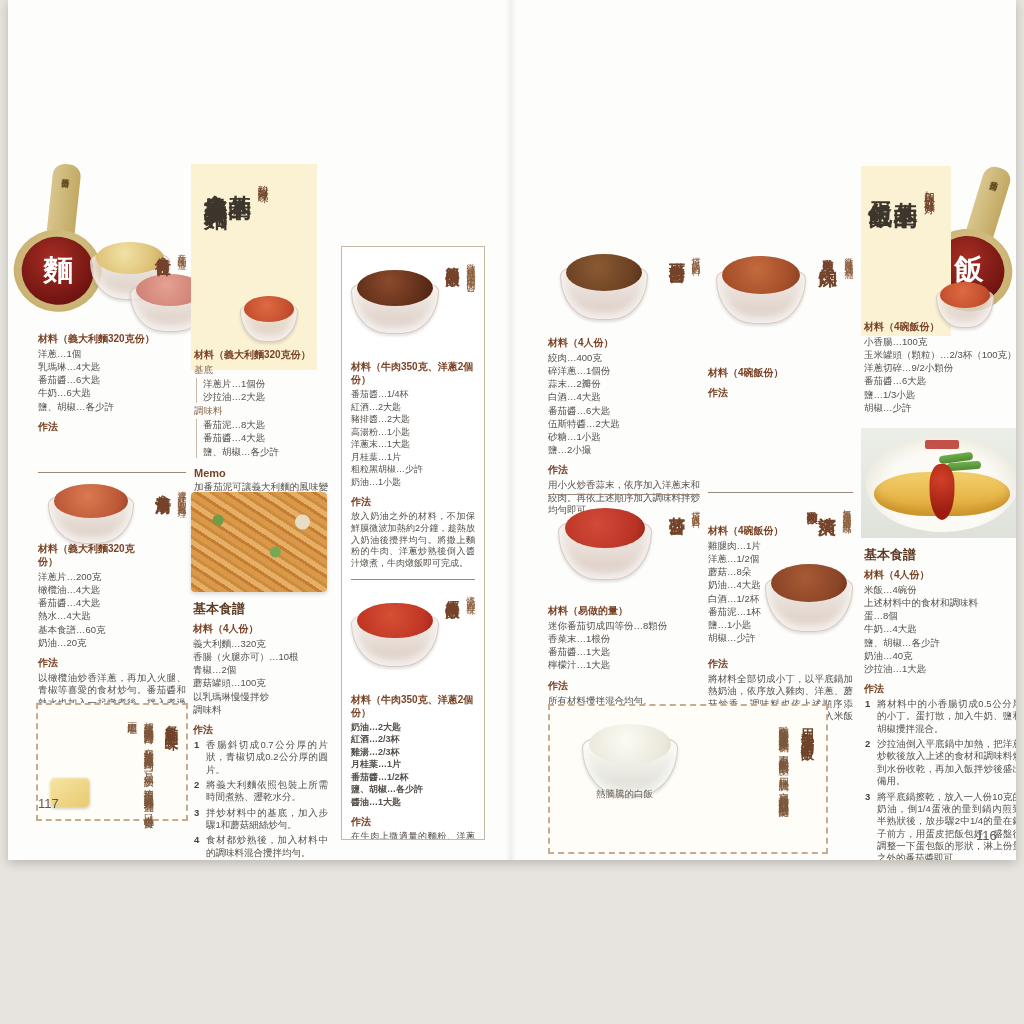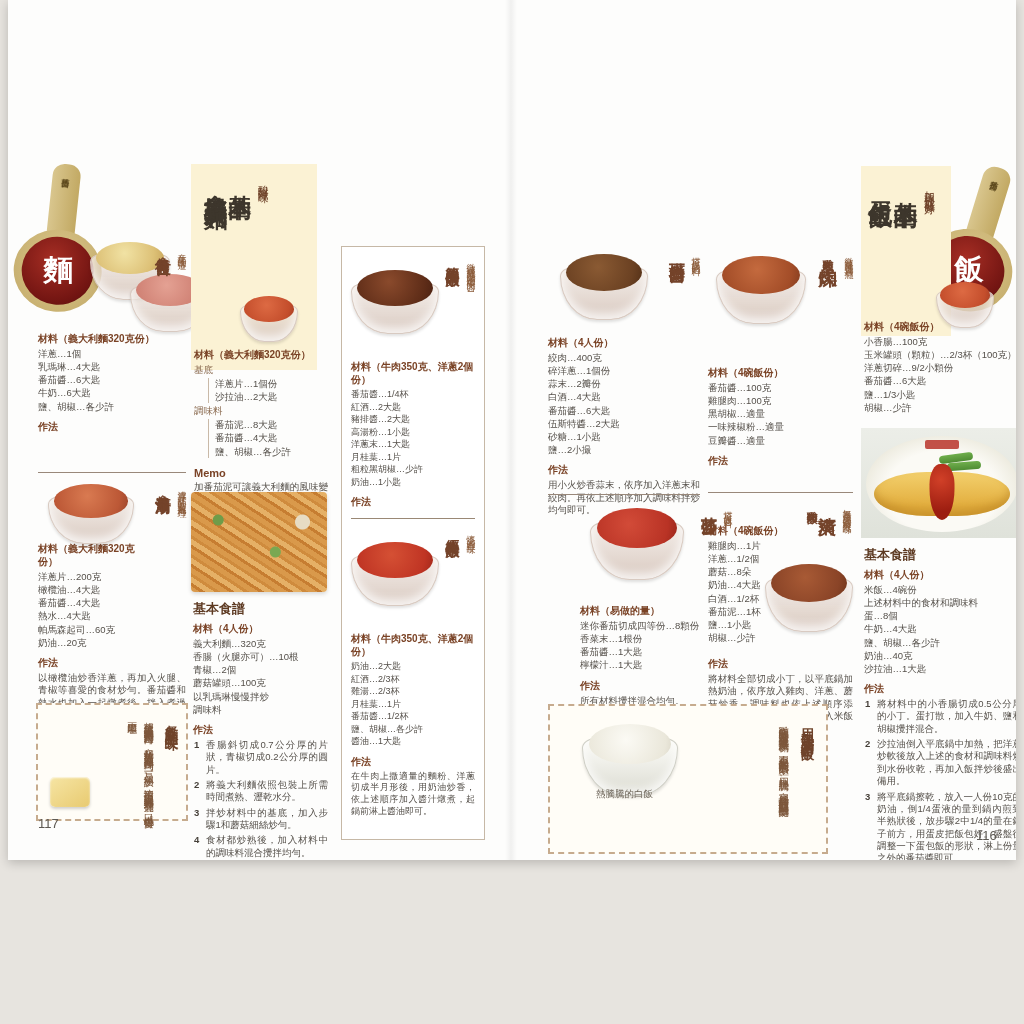--- a/index.html
+++ b/index.html
@@ -13,21 +13,21 @@
   
   .mat-h{font-weight:bold;color:#7a4326;font-size:10px;margin:0 0 3px;line-height:1.3;}
   .met-h{font-weight:bold;color:#7a4326;font-size:10px;margin:7px 0 2px;}
   .mat{list-style:none;margin:0;padding:0;font-size:9.5px;line-height:1.28;color:#55504a;}
   .mat li{margin-bottom:1px;}
   .met{font-size:9.5px;line-height:1.3;color:#55504a;margin:0;text-align:justify;}
   .steps{list-style:none;counter-reset:s;margin:0;padding:0;font-size:9.5px;line-height:1.3;color:#55504a;}
   .steps li{counter-increment:s;position:relative;padding-left:13px;margin-bottom:3px;text-align:justify;}
   .steps li::before{content:counter(s);position:absolute;left:1px;top:0;font-weight:bold;color:#453f38;}
   .grp-label{font-size:9.5px;color:#8a6a4f;margin:2px 0 1px;}
-  .grp{border-left:1px solid #c9b9a7;padding-left:6px;margin-left:14px;}
+  .grp{border-left:1px solid #c9b9a7;padding-left:6px;margin-left:2px;}
   
   .vtitle{writing-mode:vertical-rl;text-orientation:upright;}
   .vsub{display:block;font-size:9px;color:#8a5a38;letter-spacing:2px;margin-left:5px;line-height:1.1;}
   .vmain{display:block;font-weight:bold;color:#74432a;font-size:15px;letter-spacing:1px;line-height:1.05;}
   .t-big{font-size:16px;}
   .t-med{font-size:11.5px;}
   .t-sm{font-size:11px;}
   .vmain--dark{color:#3d362c;font-size:23px;letter-spacing:2px;}
   .vmain--dark2{color:#3d362c;font-size:24px;letter-spacing:2px;}
   .sec-title{font-weight:bold;color:#5d3a22;font-size:13px;margin:0 0 4px;}
@@ -161,35 +161,35 @@
         <span class="vsub">濃厚甘醇的宴客風料理</span>
         <span class="vmain"><span class="t-big">清湯</span><span class="t-med">拿坡里義大利麵</span></span>
       </div>
     </div>
     <h4 class="mat-h" style="width:112px;">材料（義大利麵320克份）</h4>
     <ul class="mat" style="width:112px;">
         <li>洋蔥片…200克</li>
         <li>橄欖油…4大匙</li>
         <li>番茄醬…4大匙</li>
         <li>熱水…4大匙</li>
-        <li>帕馬森起司…60克</li>
+        <li>基本食譜…60克</li>
         <li>奶油…20克</li>
       </ul>
     <h4 class="met-h">作法</h4>
     <p class="met">以橄欖油炒香洋蔥，再加入火腿、青椒等喜愛的食材炒勻。番茄醬和熱水也加入一起燉煮後，拌入煮過的義大利麵和帕馬森起司充分攪拌，起鍋前放入奶油使其溶化即可。</p>
   </section>
 
   <div class="abs dash-box" style="left:28px;top:703px;width:152px;height:118px;">
     <div class="vtext abs" style="right:8px;top:9px;height:98px;">
       <span class="vt-title">餐廳的美味</span><span>想讓拿坡里義大利麵光澤動人可口，在起鍋前放入奶油充分攪拌均勻，是一個祕訣。這招不但可讓義大利麵外表亮麗，口感也會變得更順口喔！</span>
     </div>
     <div class="butter abs" style="left:12px;bottom:12px;width:40px;height:30px;"></div>
   </div>
 
-  <div class="abs pagenum" style="left:30px;top:816px;">117</div>
+  <div class="abs pagenum" style="left:30px;top:796px;">117</div>
 
   <div class="abs" style="left:183px;top:164px;width:126px;height:206px;background:#fbf2d4;"></div>
   <div class="abs vtitle" style="left:196px;top:176px;">
     <span class="vsub" style="font-size:10.5px;color:#6f432a;">酸甜好滋味</span>
     <span class="vmain vmain--dark">基本的</span>
     <span class="vmain vmain--dark">拿坡里義大利麵</span>
   </div>
   <div class="bowl" style="left:232px;top:296px;width:58px;height:46px;">
     <div class="glass"></div>
       <div class="food f-napoli"></div>
@@ -251,35 +251,36 @@
           <li>番茄醬…1/4杯</li>
           <li>紅酒…2大匙</li>
           <li>豬排醬…2大匙</li>
           <li>高湯粉…1小匙</li>
           <li>洋蔥末…1大匙</li>
           <li>月桂葉…1片</li>
           <li>粗粒黑胡椒…少許</li>
           <li>奶油…1小匙</li>
         </ul>
       <h4 class="met-h">作法</h4>
+      <p class="met" style="font-size:9px;">放入奶油之外的材料，不加保鮮膜微波加熱約2分鐘，趁熱放入奶油後攪拌均勻。將撒上麵粉的牛肉、洋蔥炒熟後倒入醬汁燉煮，牛肉燉飯即可完成。</p>
     </section>
     <hr class="rule">
     <section>
       <div style="position:relative;height:104px;">
         <div class="bowl" style="left:0;top:14px;width:88px;height:64px;">
           <div class="glass"></div>
             <div class="food f-redsauce"></div>
         </div>
         <div class="vtitle abs" style="right:0;top:0;">
           <span class="vsub">懷念的古早味</span>
           <span class="vmain" style="font-size:14px;">經典牛肉燉飯</span>
         </div>
       </div>
       <h4 class="mat-h">材料（牛肉350克、洋蔥2個份）</h4>
-      <ul class="mat" style="font-size:9px;">
+      <ul class="mat" style="font-size:9px;font-weight:bold;">
           <li>奶油…2大匙</li>
           <li>紅酒…2/3杯</li>
           <li>雞湯…2/3杯</li>
           <li>月桂葉…1片</li>
           <li>番茄醬…1/2杯</li>
           <li>鹽、胡椒…各少許</li>
           <li>醬油…1大匙</li>
         </ul>
       <h4 class="met-h">作法</h4>
       <p class="met" style="font-size:9px;">在牛肉上撒適量的麵粉、洋蔥切成半月形後，用奶油炒香，依上述順序加入醬汁燉煮，起鍋前淋上醬油即可。</p>
@@ -307,21 +308,21 @@
         <li>伍斯特醬…2大匙</li>
         <li>砂糖…1小匙</li>
         <li>鹽…2小撮</li>
       </ul>
     <h4 class="met-h">作法</h4>
     <p class="met">用小火炒香蒜末，依序加入洋蔥末和絞肉。再依上述順序加入調味料拌炒均勻即可。</p>
   </section>
 
   <div class="divider" style="left:540px;top:494px;width:152px;"></div>
 
-  <section class="abs" style="left:540px;top:504px;width:152px;margin-left:32px;">
+  <section class="abs" style="left:540px;top:504px;width:152px;">
     <div style="position:relative;height:100px;">
       <div class="bowl" style="left:10px;top:4px;width:94px;height:72px;">
         <div class="glass"></div>
           <div class="food f-salsa"></div>
       </div>
       <div class="vtitle abs" style="right:0;top:0;">
         <span class="vsub">塔可飯醬料</span>
         <span class="vmain" style="font-size:16px;">莎莎醬</span>
       </div>
     </div>
@@ -341,27 +342,20 @@
       <div class="bowl" style="left:8px;top:6px;width:90px;height:68px;">
         <div class="glass"></div>
           <div class="food f-soboro"></div>
       </div>
       <div class="vtitle abs" style="right:0;top:0;">
         <span class="vsub">微辣風味真過癮</span>
         <span class="vmain"><span class="t-sm">雞肉飯</span><span style="font-size:19px;">肉燥</span></span>
       </div>
     </div>
     <h4 class="mat-h">材料（4碗飯份）</h4>
-    <ul class="mat">
-        <li>番茄醬…100克</li>
-        <li>雞腿肉…100克</li>
-        <li>黑胡椒…適量</li>
-        <li>一味辣椒粉…適量</li>
-        <li>豆瓣醬…適量</li>
-      </ul>
     <h4 class="met-h">作法</h4>
   </section>
 
   <div class="divider" style="left:700px;top:492px;width:145px;"></div>
 
   <section class="abs" style="left:700px;top:502px;width:145px;">
     <div style="position:relative;height:148px;">
       <div class="vtitle abs" style="right:2px;top:0;">
         <span class="vsub">無番茄醬的清爽風味</span>
         <span class="vmain" style="font-size:18px;">清爽</span>

